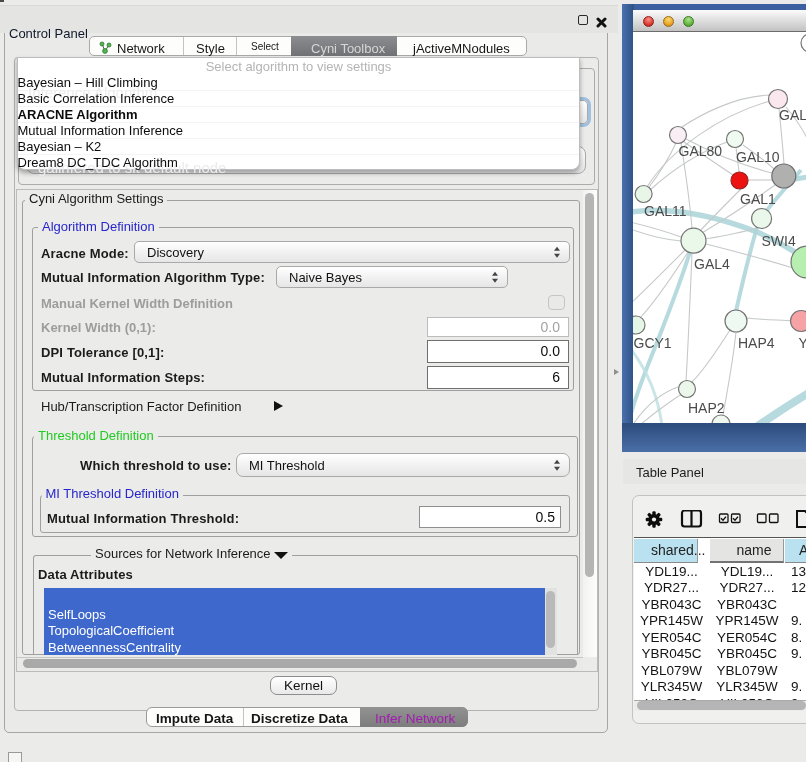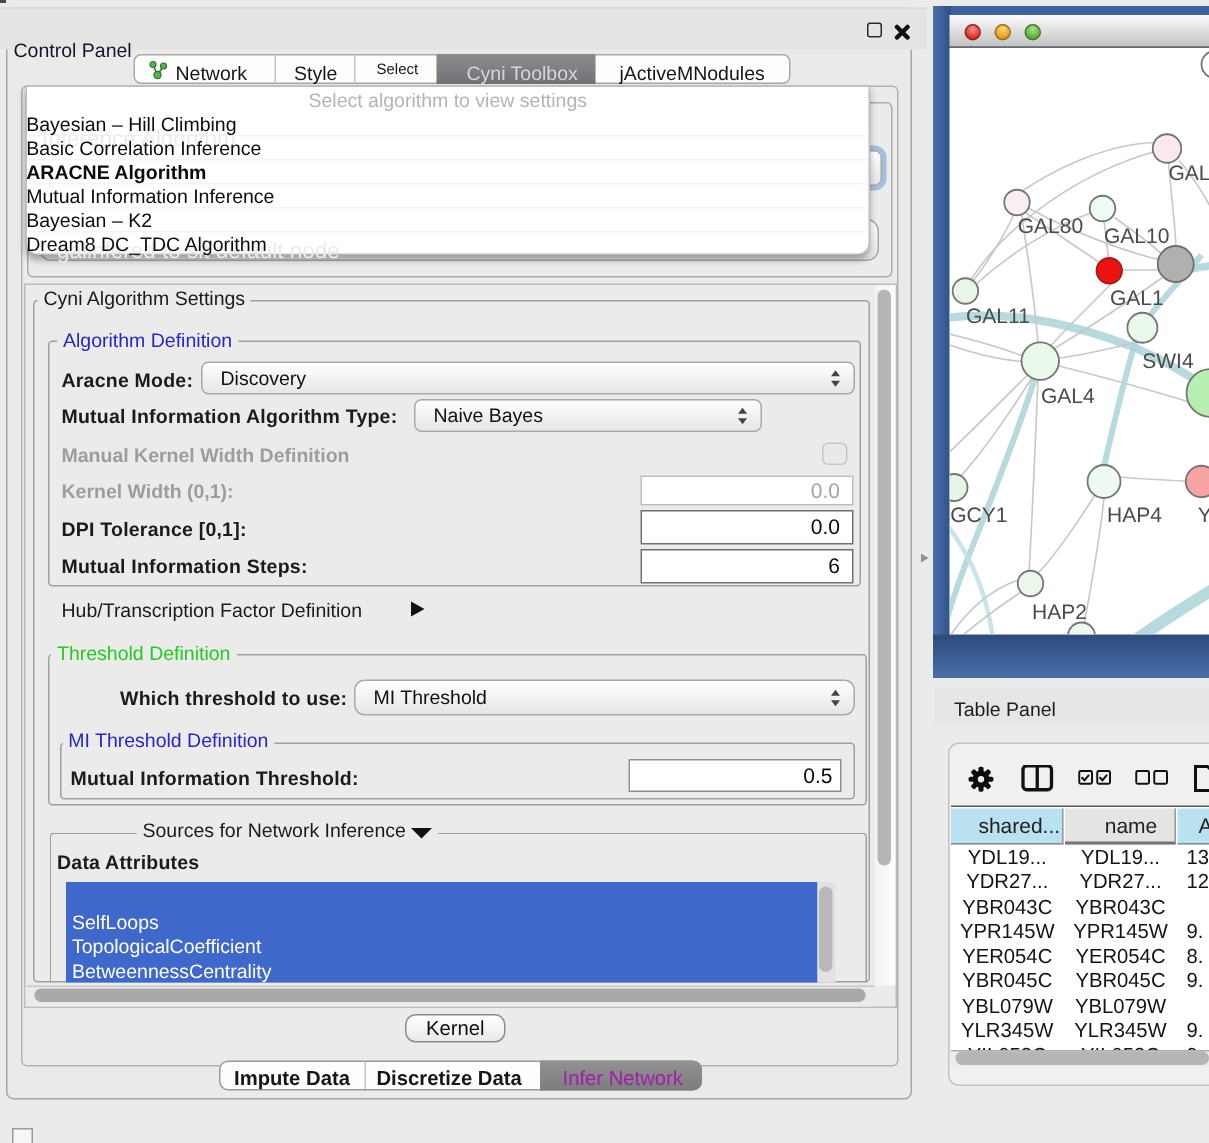--- a/index.html
+++ b/index.html
@@ -267,21 +267,21 @@
     <rect x="112.5" y="4" width="8.5" height="8.5" rx="1"></rect>
     <rect x="124.5" y="4" width="8.5" height="8.5" rx="1"></rect>
   </g>
   <path d="M76 8.2 l2 2 l3 -3.6" fill="none" stroke="#111" stroke-width="1.4"></path>
   <path d="M88 8.2 l2 2 l3 -3.6" fill="none" stroke="#111" stroke-width="1.4"></path>
   <path d="M152 1 h8 l4 4 v12 h-12 z" fill="none" stroke="#111" stroke-width="2"></path>
 </svg>
 </div>
 
 <div class="abs" style="left:634px;top:537px;width:172px;height:163px;background:#ffffff;border-top:1px solid #555;overflow:hidden;">
-  <div class="abs" style="left:0;top:1px;width:75px;height:24px;background:#b9e1ef;border-right:1px solid #999;border-bottom:1px solid #8a8a8a;text-align:center;font-size:14px;color:#222;line-height:23px;text-indent:17px;">shared...</div>
+  <div class="abs" style="left:0;top:1px;width:64px;height:24px;background:#b9e1ef;border-right:1px solid #999;border-bottom:1px solid #8a8a8a;text-align:center;font-size:14px;color:#222;line-height:23px;text-indent:17px;">shared...</div>
   <div class="abs" style="left:76px;top:1px;width:74px;height:24px;background:#e4e4e2;border-right:1px solid #999;border-bottom:2px solid #737373;text-align:center;font-size:14px;color:#222;line-height:23px;text-indent:15px;">name</div>
   <div class="abs" style="left:151px;top:1px;width:21px;height:24px;background:#b9e1ef;border-bottom:1px solid #8a8a8a;font-size:14px;color:#222;line-height:23px;padding-left:14px;">A</div>
   <div class="abs" style="left:0;top:26px;width:75px;text-align:center;font-size:13.5px;color:#141414;line-height:16.45px;">YDL19...<br>YDR27...<br>YBR043C<br>YPR145W<br>YER054C<br>YBR045C<br>YBL079W<br>YLR345W<br>YIL053C</div>
   <div class="abs" style="left:76px;top:26px;width:74px;text-align:center;font-size:13.5px;color:#141414;line-height:16.45px;">YDL19...<br>YDR27...<br>YBR043C<br>YPR145W<br>YER054C<br>YBR045C<br>YBL079W<br>YLR345W<br>YIL053C</div>
   <div class="abs" style="left:157px;top:26px;width:20px;font-size:13.5px;color:#141414;line-height:16.45px;">13<br>12<br>&nbsp;<br>9.<br>8.<br>9.<br>&nbsp;<br>9.<br>9.</div>
 </div>
 <div class="abs" style="left:634px;top:700px;width:172px;height:11px;background:#ececea;border-top:1px solid #aaa;"></div>
 <div class="abs" style="left:637px;top:701px;width:169px;height:9px;background:#b5b5b5;border-radius:5px;"></div>
 
 </body></html>

